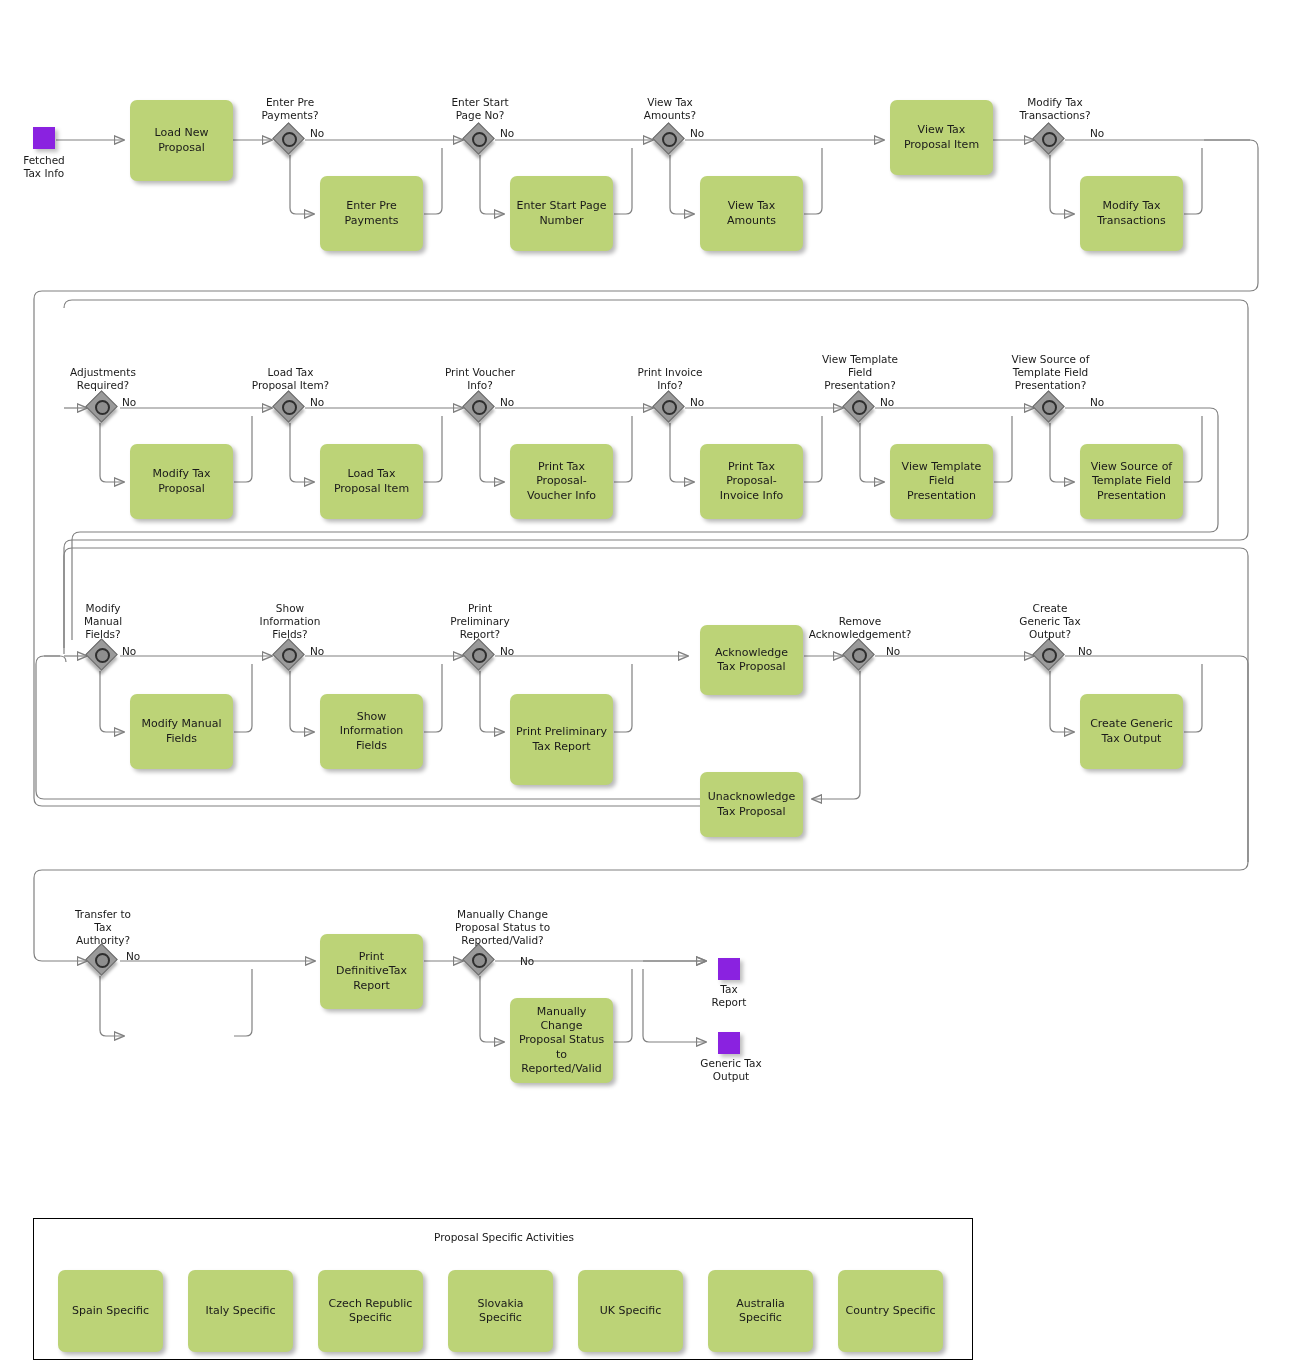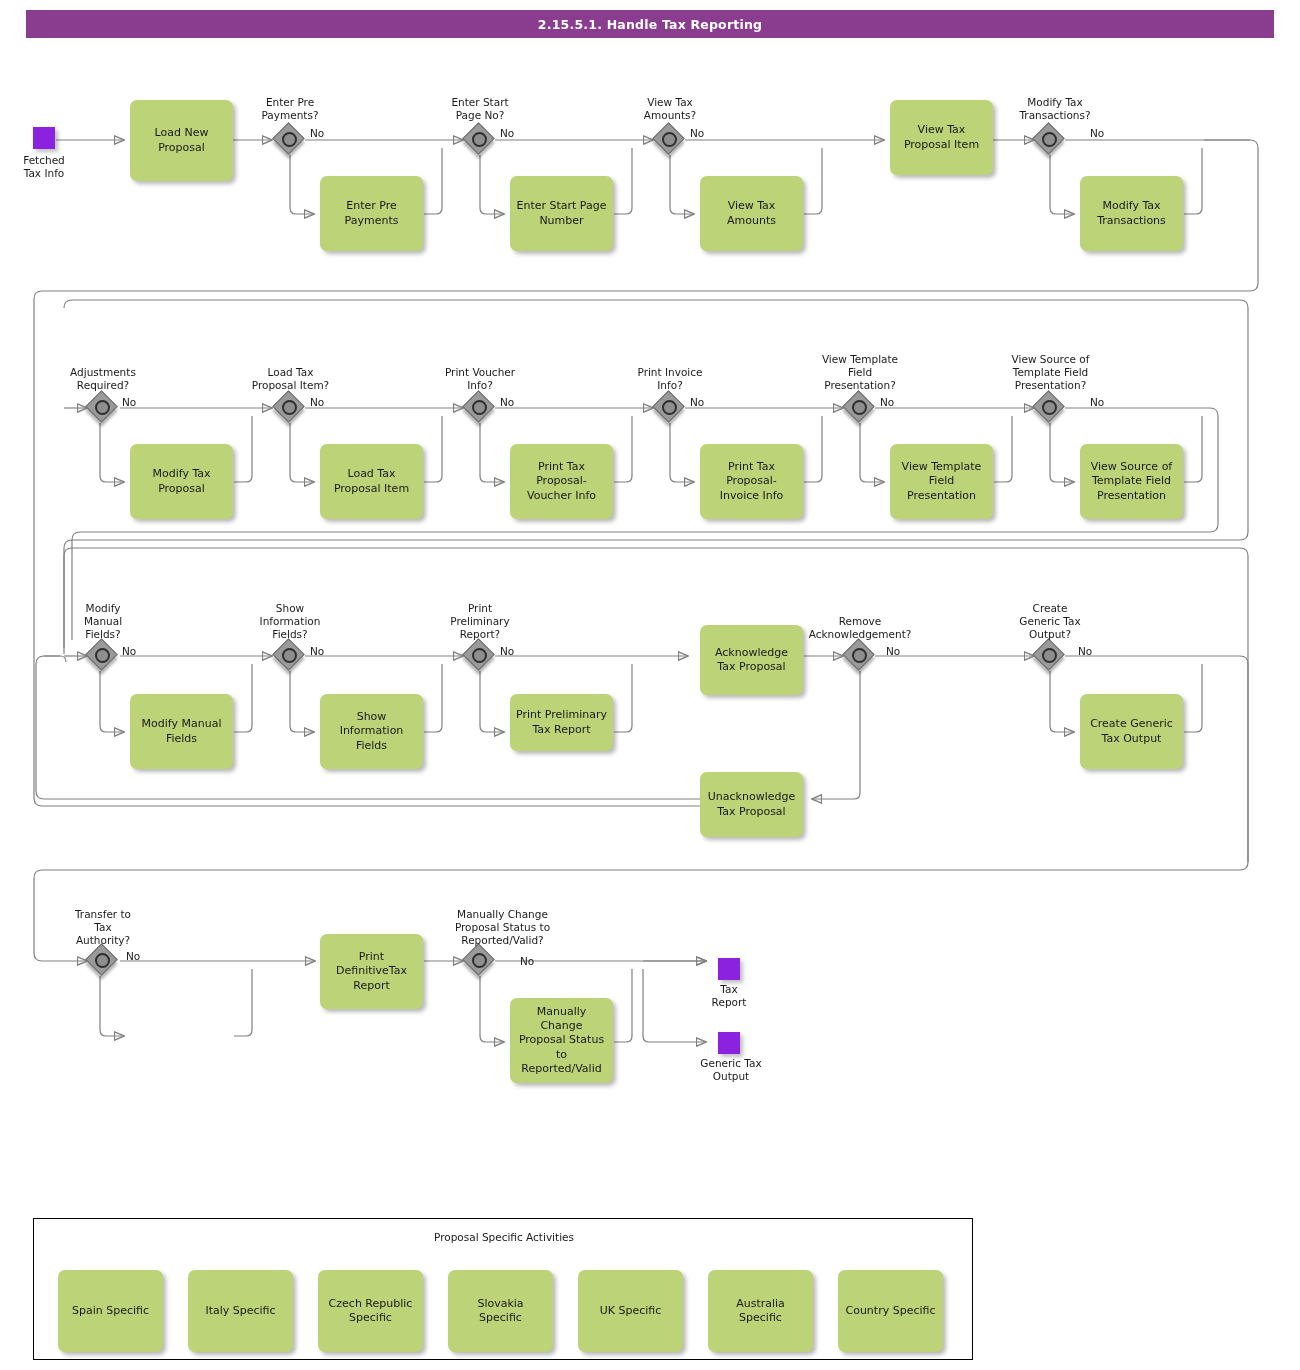--- a/index.html
+++ b/index.html
@@ -45,23 +45,20 @@
   #country-box{position:absolute;left:33px;top:1218px;width:940px;height:142px;
                border:1.6px solid #000;background:#fff;box-sizing:border-box;}
   #country-title{position:absolute;left:0;top:12px;width:940px;text-align:center;
                  font-size:10.5px;color:#1a1a1a;}
 </style>
 </head>
 <body>
 
 <div id="page">
 
-  <div id="titlebar">
-    <span class="t">2.15.5.1. Handle Tax Reporting</span>
-  </div>
 
   <svg id="wires" viewBox="0 0 1300 1370">
     <defs>
       <marker id="ah" markerWidth="9" markerHeight="9" refX="8" refY="4.5" orient="auto">
         <path d="M0,1 L8.5,4.5 L0,8 z" fill="#808080" stroke="none"></path>
       </marker>
     </defs>
 
     <path d="M56,140 H124" marker-end="url(#ah)"></path>
     <path d="M233,140 H272" marker-end="url(#ah)"></path>
@@ -255,21 +252,21 @@
   <div class="lbl" style="left:235px;top:602px;width:110px;">Show<br>Information<br>Fields?</div>
   <div class="lbl left" style="left:310px;top:645px;">No</div>
   <div class="task" style="left:320px;top:694px;width:103px;height:75px;">Show<br>Information<br>Fields</div>
 
   <div class="gw" style="left:465px;top:641px;">
       <div class="dia"></div>
       <div class="ring"></div>
     </div>
   <div class="lbl" style="left:425px;top:602px;width:110px;">Print<br>Preliminary<br>Report?</div>
   <div class="lbl left" style="left:500px;top:645px;">No</div>
-  <div class="task" style="left:510px;top:694px;width:103px;height:57px;">Print Preliminary<br>Tax Report</div>
+  <div class="task" style="left:510px;top:694px;width:103px;height:91px;">Print Preliminary<br>Tax Report</div>
 
   <div class="task" style="left:700px;top:625px;width:103px;height:70px;">Acknowledge<br>Tax Proposal</div>
   <div class="task" style="left:700px;top:772px;width:103px;height:65px;">Unacknowledge<br>Tax Proposal</div>
 
   <div class="gw" style="left:845px;top:641px;">
       <div class="dia"></div>
       <div class="ring"></div>
     </div>
   <div class="lbl" style="left:795px;top:615px;width:130px;">Remove<br>Acknowledgement?</div>
   <div class="lbl left" style="left:886px;top:645px;">No</div>

